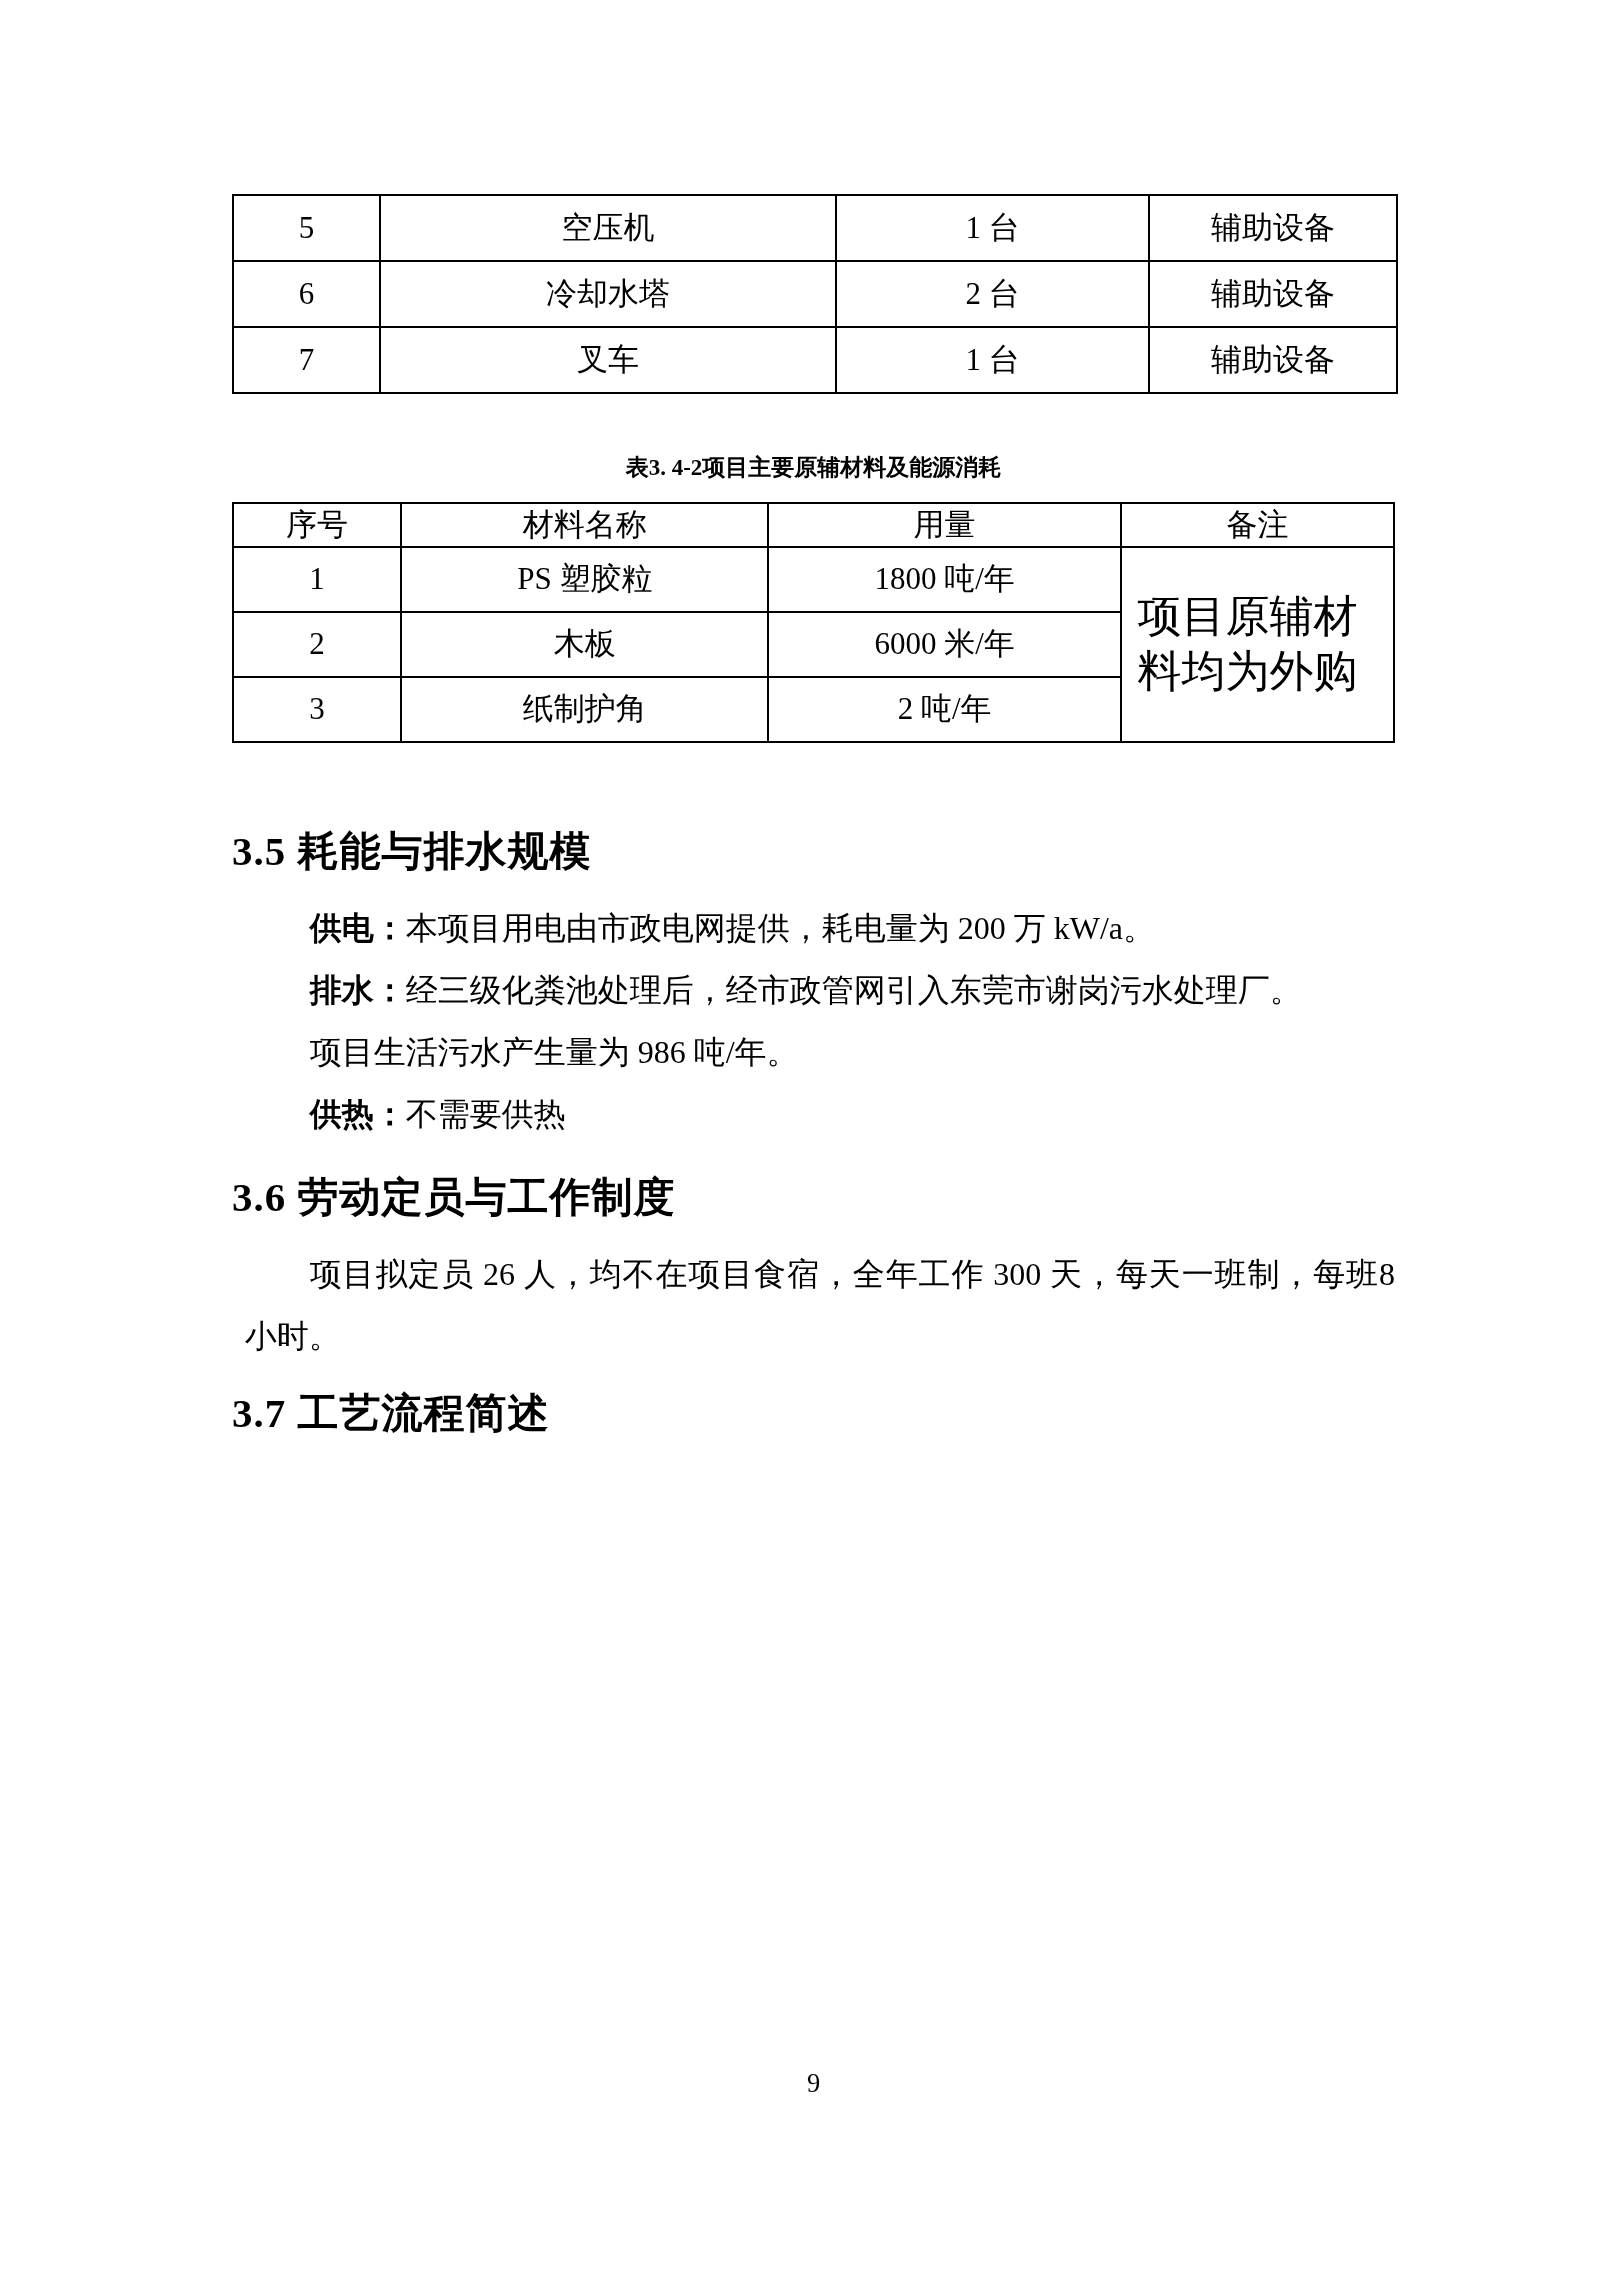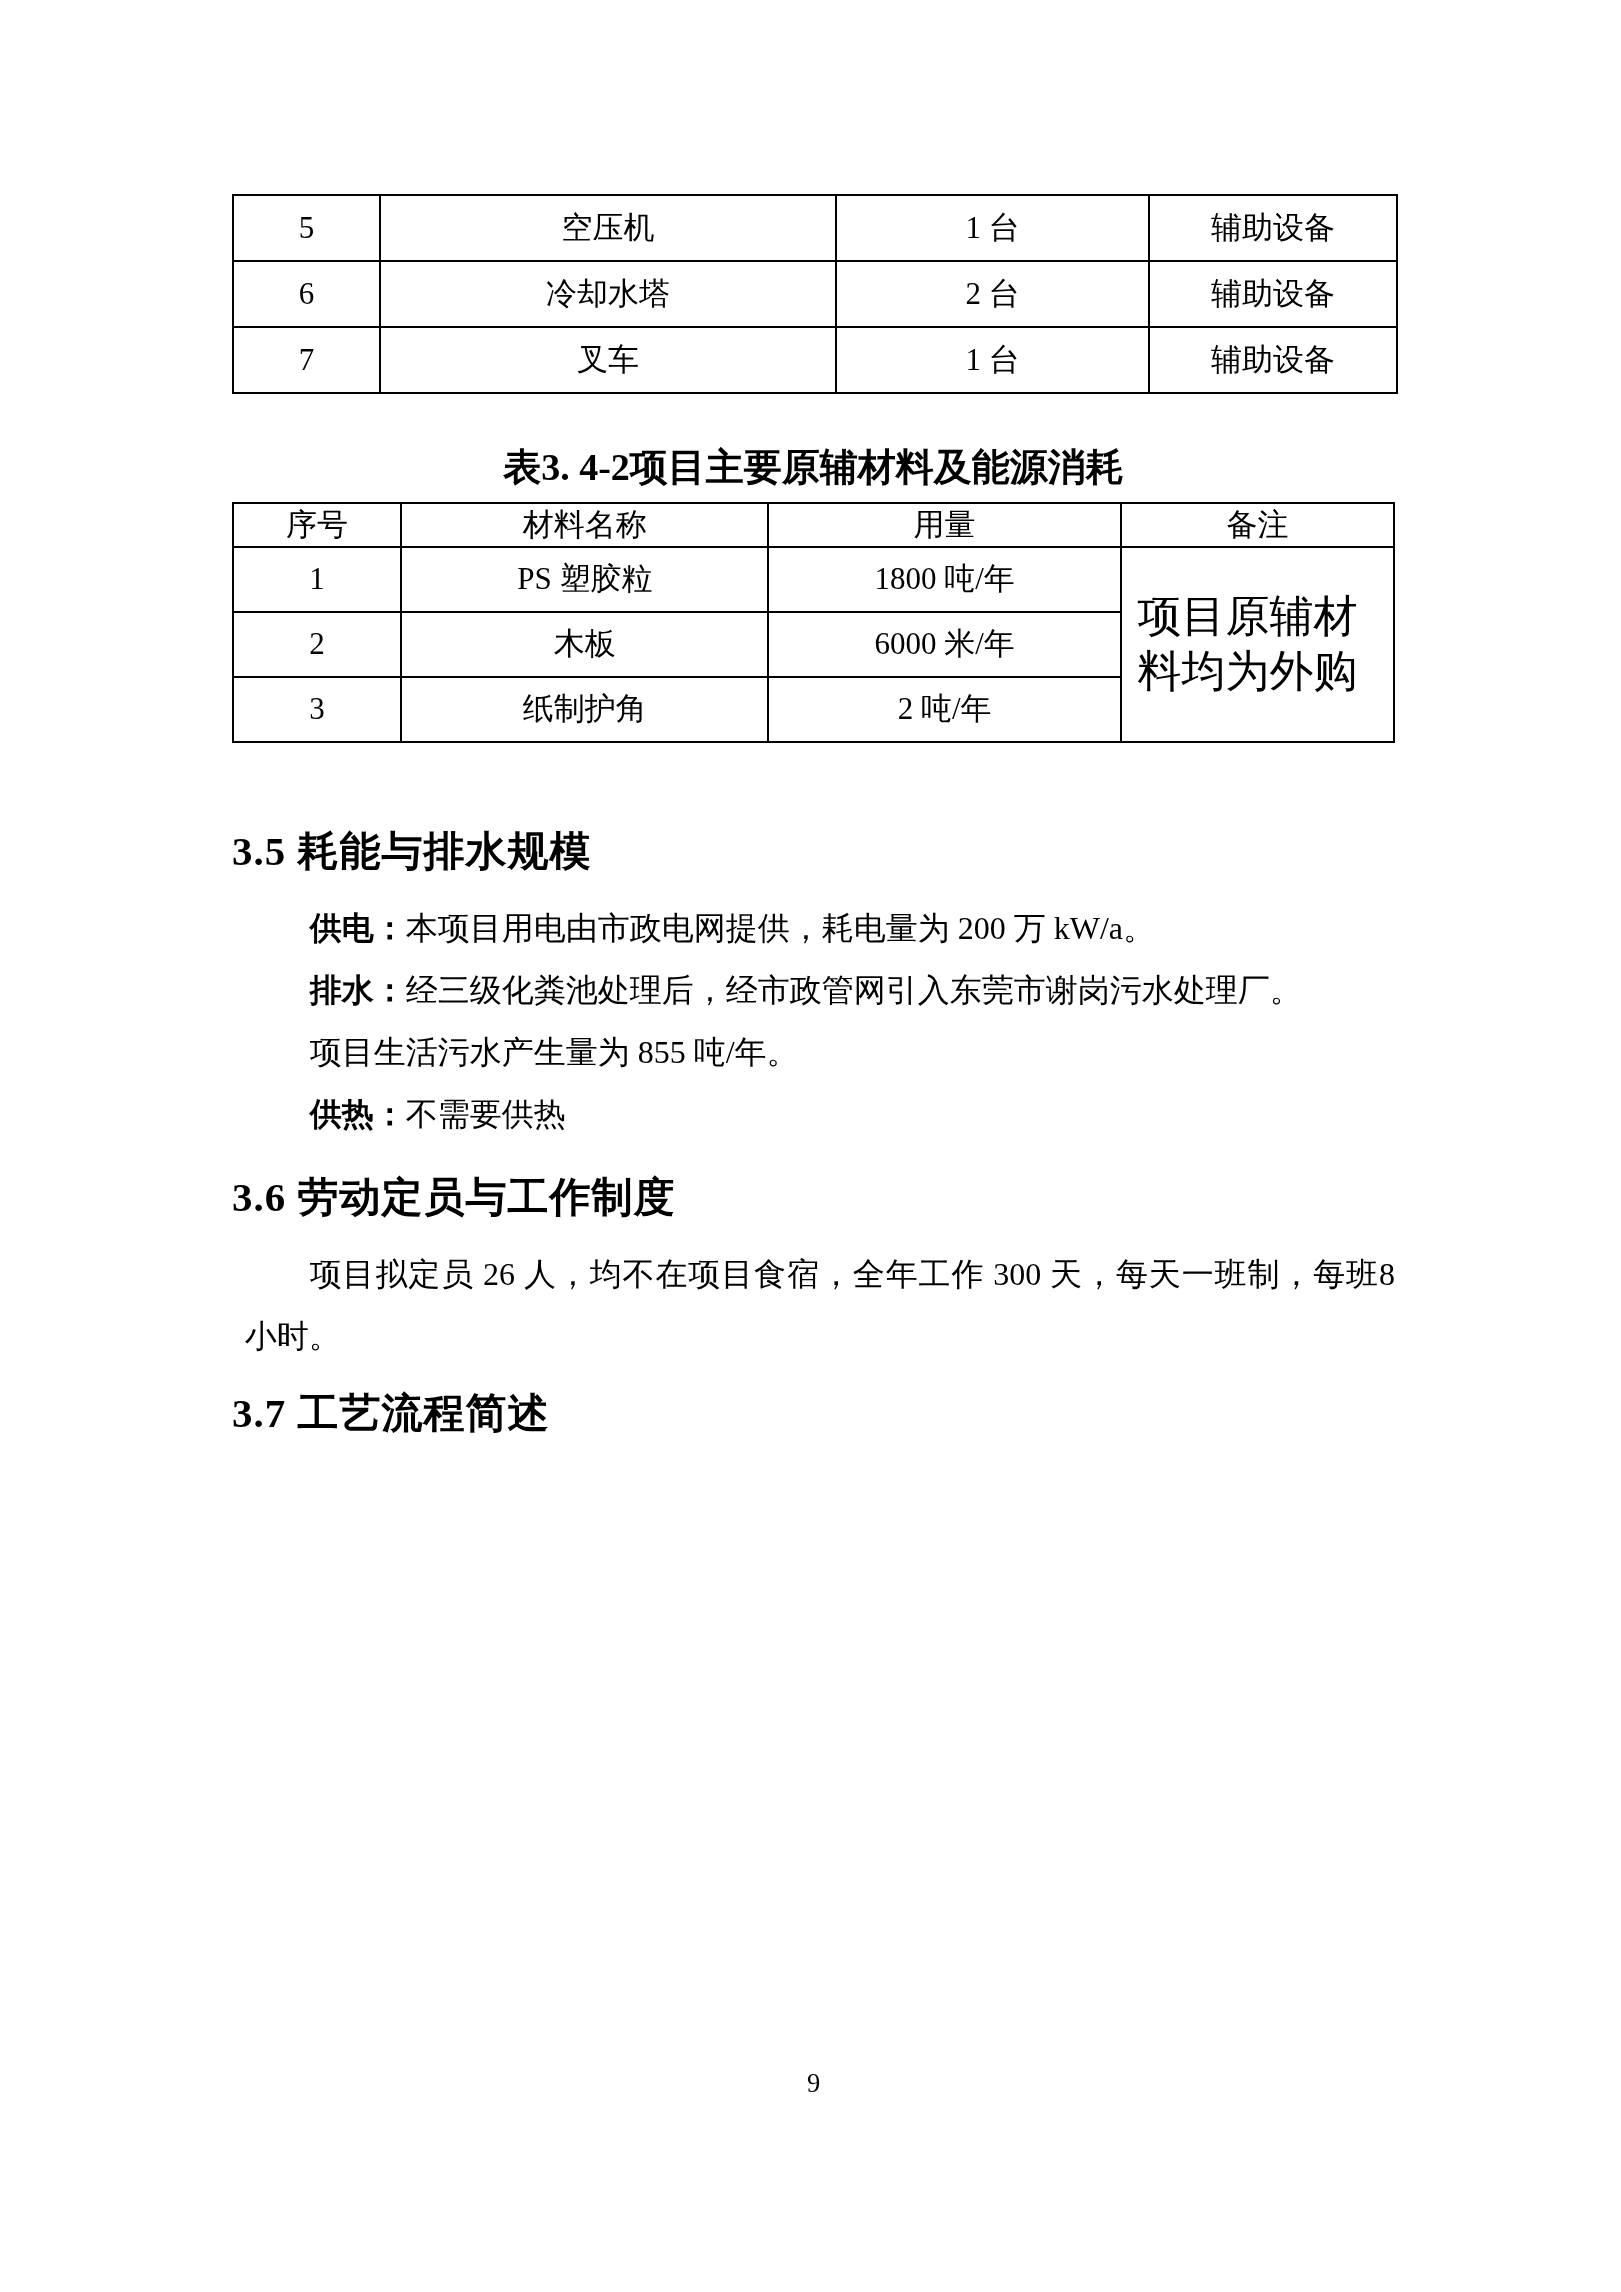--- a/index.html
+++ b/index.html
@@ -41,21 +41,21 @@
     vertical-align: middle;
     padding-left: 15.7px;
     padding-right: 13.7px;
     line-height: 55px;
     font-size: 44px;
   }
   .table-title {
     margin-top: 55px;
     margin-bottom: 15.7px;
     text-align: center;
-    font-size: 38px;
+    font-size: 23px;
     font-weight: bold;
     line-height: 37px;
   }
   .section-heading {
     font-size: 41px;
     font-weight: bold;
     line-height: 49px;
     letter-spacing: 1px;
   }
   .h35 { margin-top: 84px; }
@@ -145,21 +145,21 @@
         <td>纸制护角</td>
         <td>2 吨/年</td>
       </tr>
     </tbody>
       </table>
 
     <div class="section-heading h35">3.5 耗能与排水规模</div>
     <div class="paras">
       <p class="para"><b>供电：</b><span>本项目用电由市政电网提供，耗电量为 200 万 kW/a。</span></p>
       <p class="para"><b>排水：</b><span>经三级化粪池处理后，经市政管网引入东莞市谢岗污水处理厂。</span></p>
-      <p class="para"><b></b><span>项目生活污水产生量为 855 吨/年。</span></p>
+      <p class="para"><b></b><span>项目生活污水产生量为 986 吨/年。</span></p>
       <p class="para"><b>供热：</b><span>不需要供热</span></p>
     </div>
 
     <div class="section-heading h36">3.6 劳动定员与工作制度</div>
     <div class="paras">
       <p class="para"><b></b><span>项目拟定员 26 人，均不在项目食宿，全年工作 300 天，每天一班制，每班8 小时。</span></p>
     </div>
 
     <div class="section-heading h37">3.7 工艺流程简述</div>
   </div>

